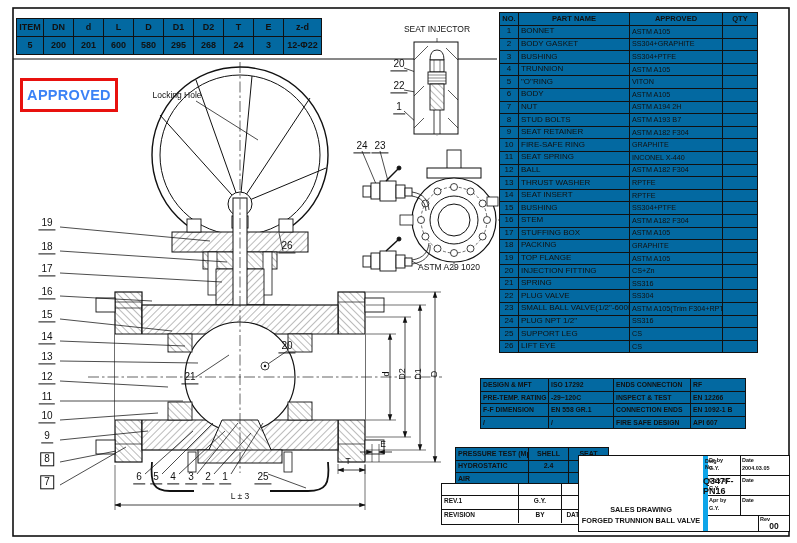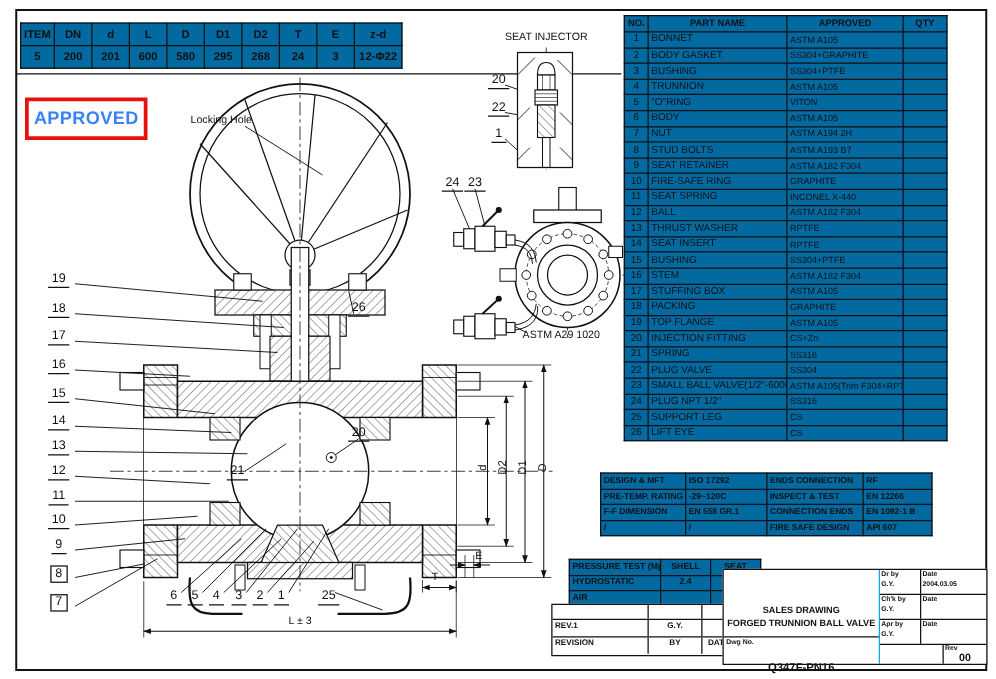--- a/index.html
+++ b/index.html
@@ -46,21 +46,21 @@
   .rrow{display:flex;border-top:1px solid #111;}
   .rrow:first-child{border-top:none;}
   .rrow .c{border-left:1px solid #111;padding:1px 2px;overflow:hidden;white-space:nowrap;}
   .rrow .c:first-child{border-left:none;}
   .rrow .c1{width:72px;} .rrow .c2{width:38px;text-align:center;} .rrow .c3{flex:1;text-align:center;}
   .rrow.r0{height:11px;} .rrow{height:13px;}
 
   
   .titleblock{position:absolute;left:578px;top:455px;width:210px;height:75px;border:1.5px solid #111;
               display:flex;background:#fff;}
-  .tb-left{width:124px;border-right:1px solid #0ea5e9;display:flex;flex-direction:column;}
+  .tb-left{width:124px;border-right:5px solid #0ea5e9;display:flex;flex-direction:row;}
   .tb-title{flex:1;display:flex;flex-direction:column;justify-content:flex-end;align-items:center;
             padding-bottom:4px;font-size:7.3px;font-weight:bold;text-align:center;line-height:1.5;}
   .tb-dwg{height:21px;border-top:1px solid #111;position:relative;}
   .tb-dwg .lab{position:absolute;left:2px;top:1px;font-size:5.5px;font-weight:bold;}
   .tb-dwg .val{position:absolute;left:0;right:0;top:19px;text-align:center;font-size:9px;font-weight:bold;}
   .tb-right{flex:1;display:flex;flex-direction:column;}
   .signrow{display:flex;height:19px;border-bottom:1px solid #111;}
   .signrow .role{width:30px;border-right:1px solid #111;font-size:5.5px;font-weight:bold;
                  padding:1px 1px;line-height:1.4;overflow:hidden;}
   .signrow .dcell{flex:1;font-size:5.5px;font-weight:bold;padding:1px 1px;line-height:1.4;overflow:hidden;}

